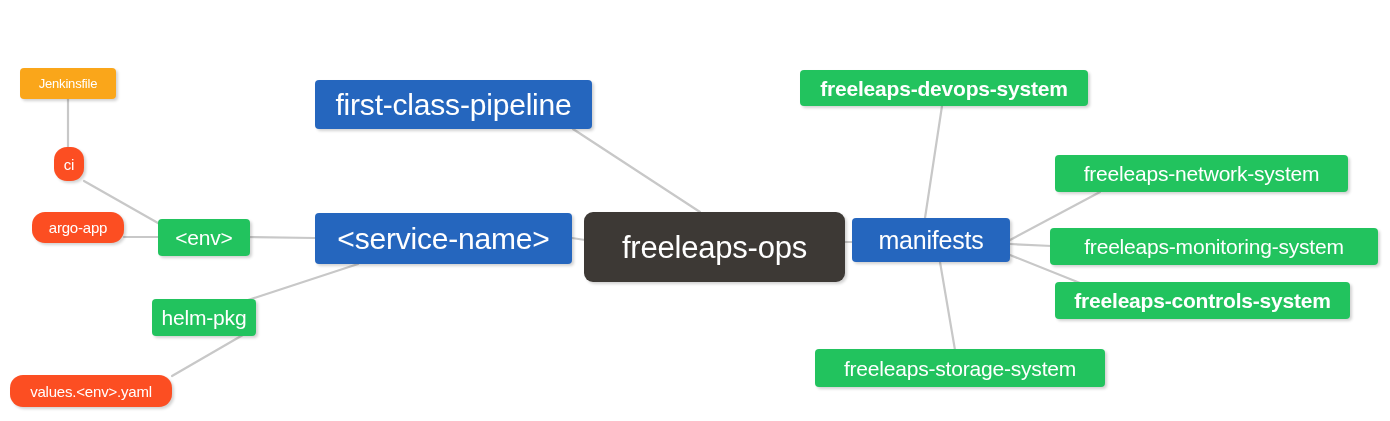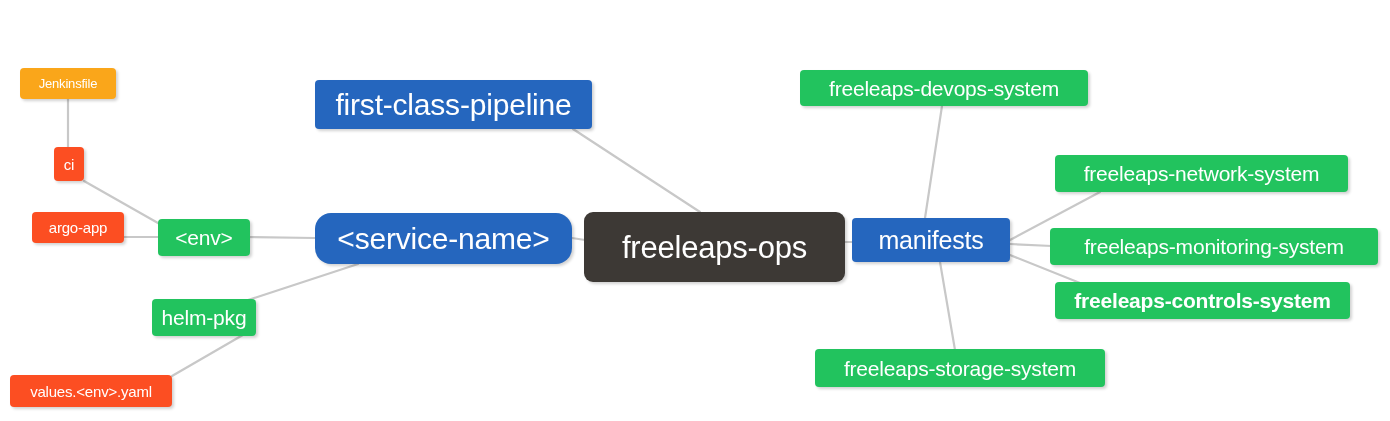--- a/index.html
+++ b/index.html
@@ -47,21 +47,21 @@
     border-radius: 9px;
   }
   .node-blue   { background: #2566be; }
   .node-green  { background: #22c35e; }
   .node-red    { background: #fc4e22; }
   .node-orange { background: #faa61a; }
 
   .sz-xl { font-size: 30px; }
   .sz-lg { font-size: 25px; }
   .sz-md { font-size: 21px; }
-  .sz-sm { font-size: 15px; }
+  .sz-sm { font-size: 15px; border-radius: 13px; }
   .sz-xs { font-size: 13px; }
 </style>
 </head>
 <body>
 
 <div id="mindmap">
 
   <svg id="edge-layer" viewBox="0 0 1390 421" xmlns="http://www.w3.org/2000/svg">
     <g fill="none" stroke="#c8c8c8" stroke-width="2.2" stroke-linecap="round">
       <path d="M 68,57 L 68,105"></path>
@@ -102,33 +102,33 @@
   </div>
 
   <div class="node node-red sz-sm" style="left:10px;  top:333px; width:162px; height:32px;">
     <span>values.&lt;env&gt;.yaml</span>
   </div>
 
   <div class="node node-blue sz-xl" style="left:315px; top:38px;  width:277px; height:49px;">
     <span>first-class-pipeline</span>
   </div>
 
-  <div class="node node-blue sz-xl" style="left:315px; top:171px; width:257px; height:51px;border-radius:16px;">
+  <div class="node node-blue sz-xl" style="left:315px; top:171px; width:257px; height:51px;">
     <span>&lt;service-name&gt;</span>
   </div>
 
   <div class="node node-root" style="left:584px; top:170px; width:261px; height:70px;">
     <span>freeleaps-ops</span>
   </div>
 
   <div class="node node-blue sz-lg" style="left:852px; top:176px; width:158px; height:44px;">
     <span>manifests</span>
   </div>
 
-  <div class="node node-green sz-md" style="left:800px;  top:28px;  width:288px; height:36px;">
+  <div class="node node-green sz-md" style="left:800px;  top:28px;  width:288px; height:36px;font-weight:bold;">
     <span>freeleaps-devops-system</span>
   </div>
 
   <div class="node node-green sz-md" style="left:1055px; top:113px; width:293px; height:37px;">
     <span>freeleaps-network-system</span>
   </div>
 
   <div class="node node-green sz-md" style="left:1050px; top:186px; width:328px; height:37px;">
     <span>freeleaps-monitoring-system</span>
   </div>

